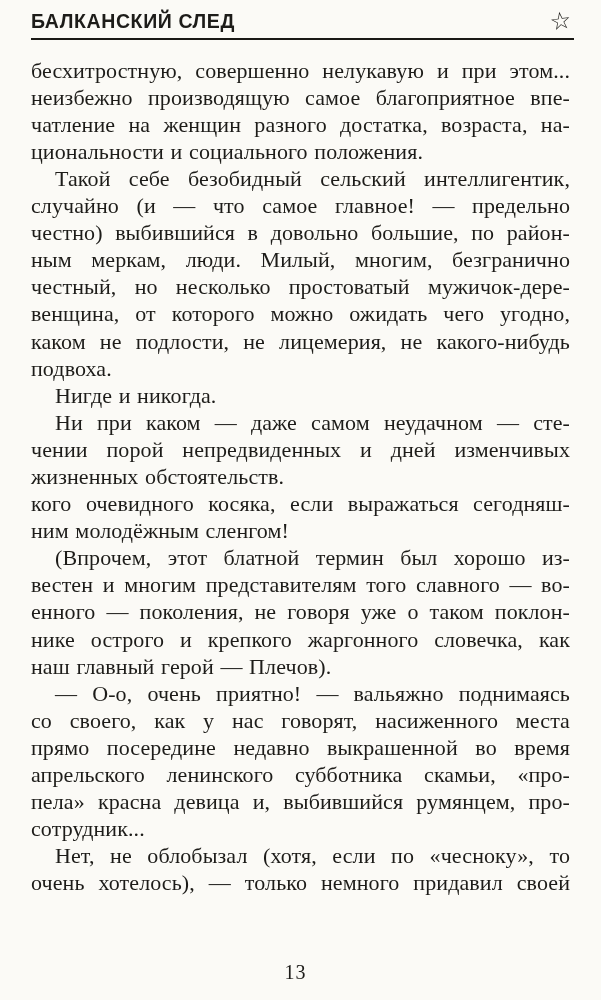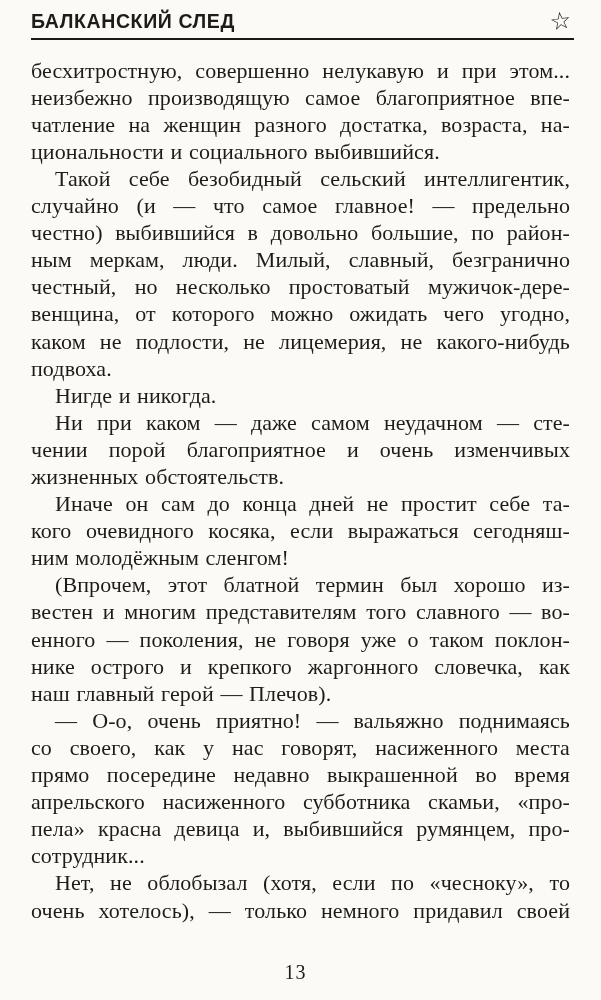--- a/index.html
+++ b/index.html
@@ -80,57 +80,56 @@
   <div class="header">
     <span class="header-title">БАЛКАНСКИЙ СЛЕД</span>
     <span class="star">☆</span>
   </div>
 
   <div class="bodytext" id="bodytext">
       <div>
         <div class="line">бесхитростную, совершенно нелукавую и при этом...</div>
         <div class="line">неизбежно производящую самое благоприятное впе-</div>
         <div class="line">чатление на женщин разного достатка, возраста, на-</div>
-        <div class="line lastline">циональности и социального выбившийся.</div>
+        <div class="line lastline">циональности и социального положения.</div>
       </div>
       <div>
         <div class="line indent">Такой себе безобидный сельский интеллигентик,</div>
         <div class="line">случайно (и — что самое главное! — предельно</div>
         <div class="line">честно) выбившийся в довольно большие, по район-</div>
-        <div class="line">ным меркам, люди. Милый, славный, безгранично</div>
+        <div class="line">ным меркам, люди. Милый, многим, безгранично</div>
         <div class="line">честный, но несколько простоватый мужичок-дере-</div>
         <div class="line">венщина, от которого можно ожидать чего угодно,</div>
         <div class="line">каком не подлости, не лицемерия, не какого-нибудь</div>
         <div class="line lastline">подвоха.</div>
       </div>
       <div>
         <div class="line indent lastline">Нигде и никогда.</div>
       </div>
       <div>
         <div class="line indent">Ни при каком — даже самом неудачном — сте-</div>
-        <div class="line">чении порой благоприятное и очень изменчивых</div>
+        <div class="line">чении порой непредвиденных и дней изменчивых</div>
         <div class="line lastline">жизненных обстоятельств.</div>
       </div>
       <div>
-        <div class="line indent">Иначе он сам до конца дней не простит себе та-</div>
         <div class="line">кого очевидного косяка, если выражаться сегодняш-</div>
         <div class="line lastline">ним молодёжным сленгом!</div>
       </div>
       <div>
         <div class="line indent">(Впрочем, этот блатной термин был хорошо из-</div>
         <div class="line">вестен и многим представителям того славного — во-</div>
         <div class="line">енного — поколения, не говоря уже о таком поклон-</div>
         <div class="line">нике острого и крепкого жаргонного словечка, как</div>
         <div class="line lastline">наш главный герой — Плечов).</div>
       </div>
       <div>
         <div class="line indent">— О-о, очень приятно! — вальяжно поднимаясь</div>
         <div class="line">со своего, как у нас говорят, насиженного места</div>
         <div class="line">прямо посередине недавно выкрашенной во время</div>
-        <div class="line">апрельского насиженного субботника скамьи, «про-</div>
+        <div class="line">апрельского ленинского субботника скамьи, «про-</div>
         <div class="line">пела» красна девица и, выбившийся румянцем, про-</div>
         <div class="line lastline">сотрудник...</div>
       </div>
       <div>
         <div class="line indent">Нет, не облобызал (хотя, если по «чесноку», то</div>
         <div class="line">очень хотелось), — только немного придавил своей</div>
       </div>
     </div>
 
   <div class="footer">

